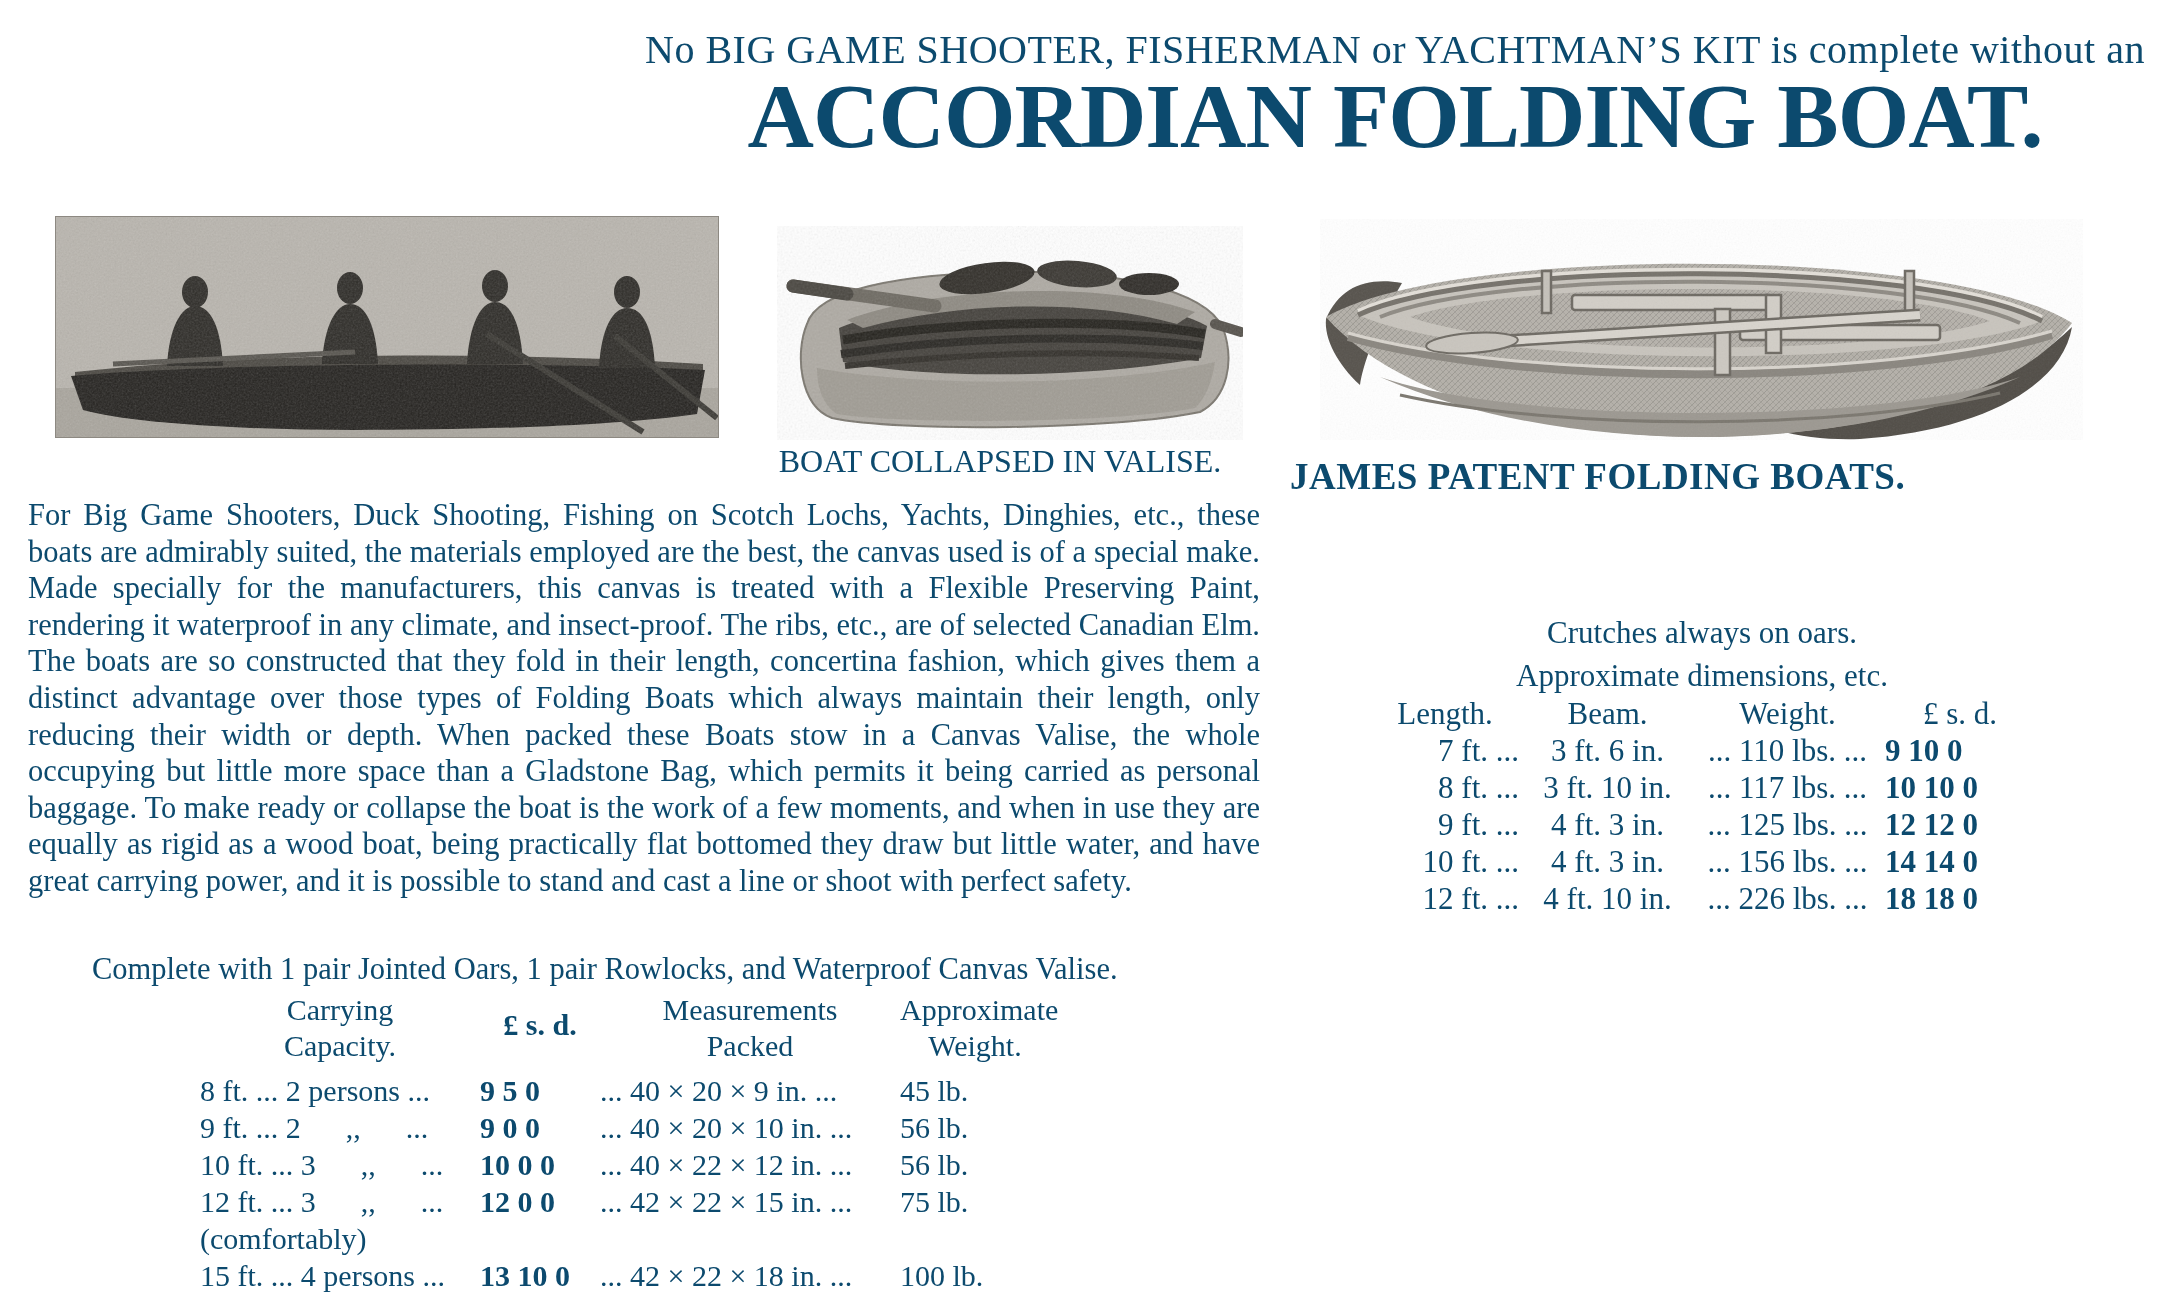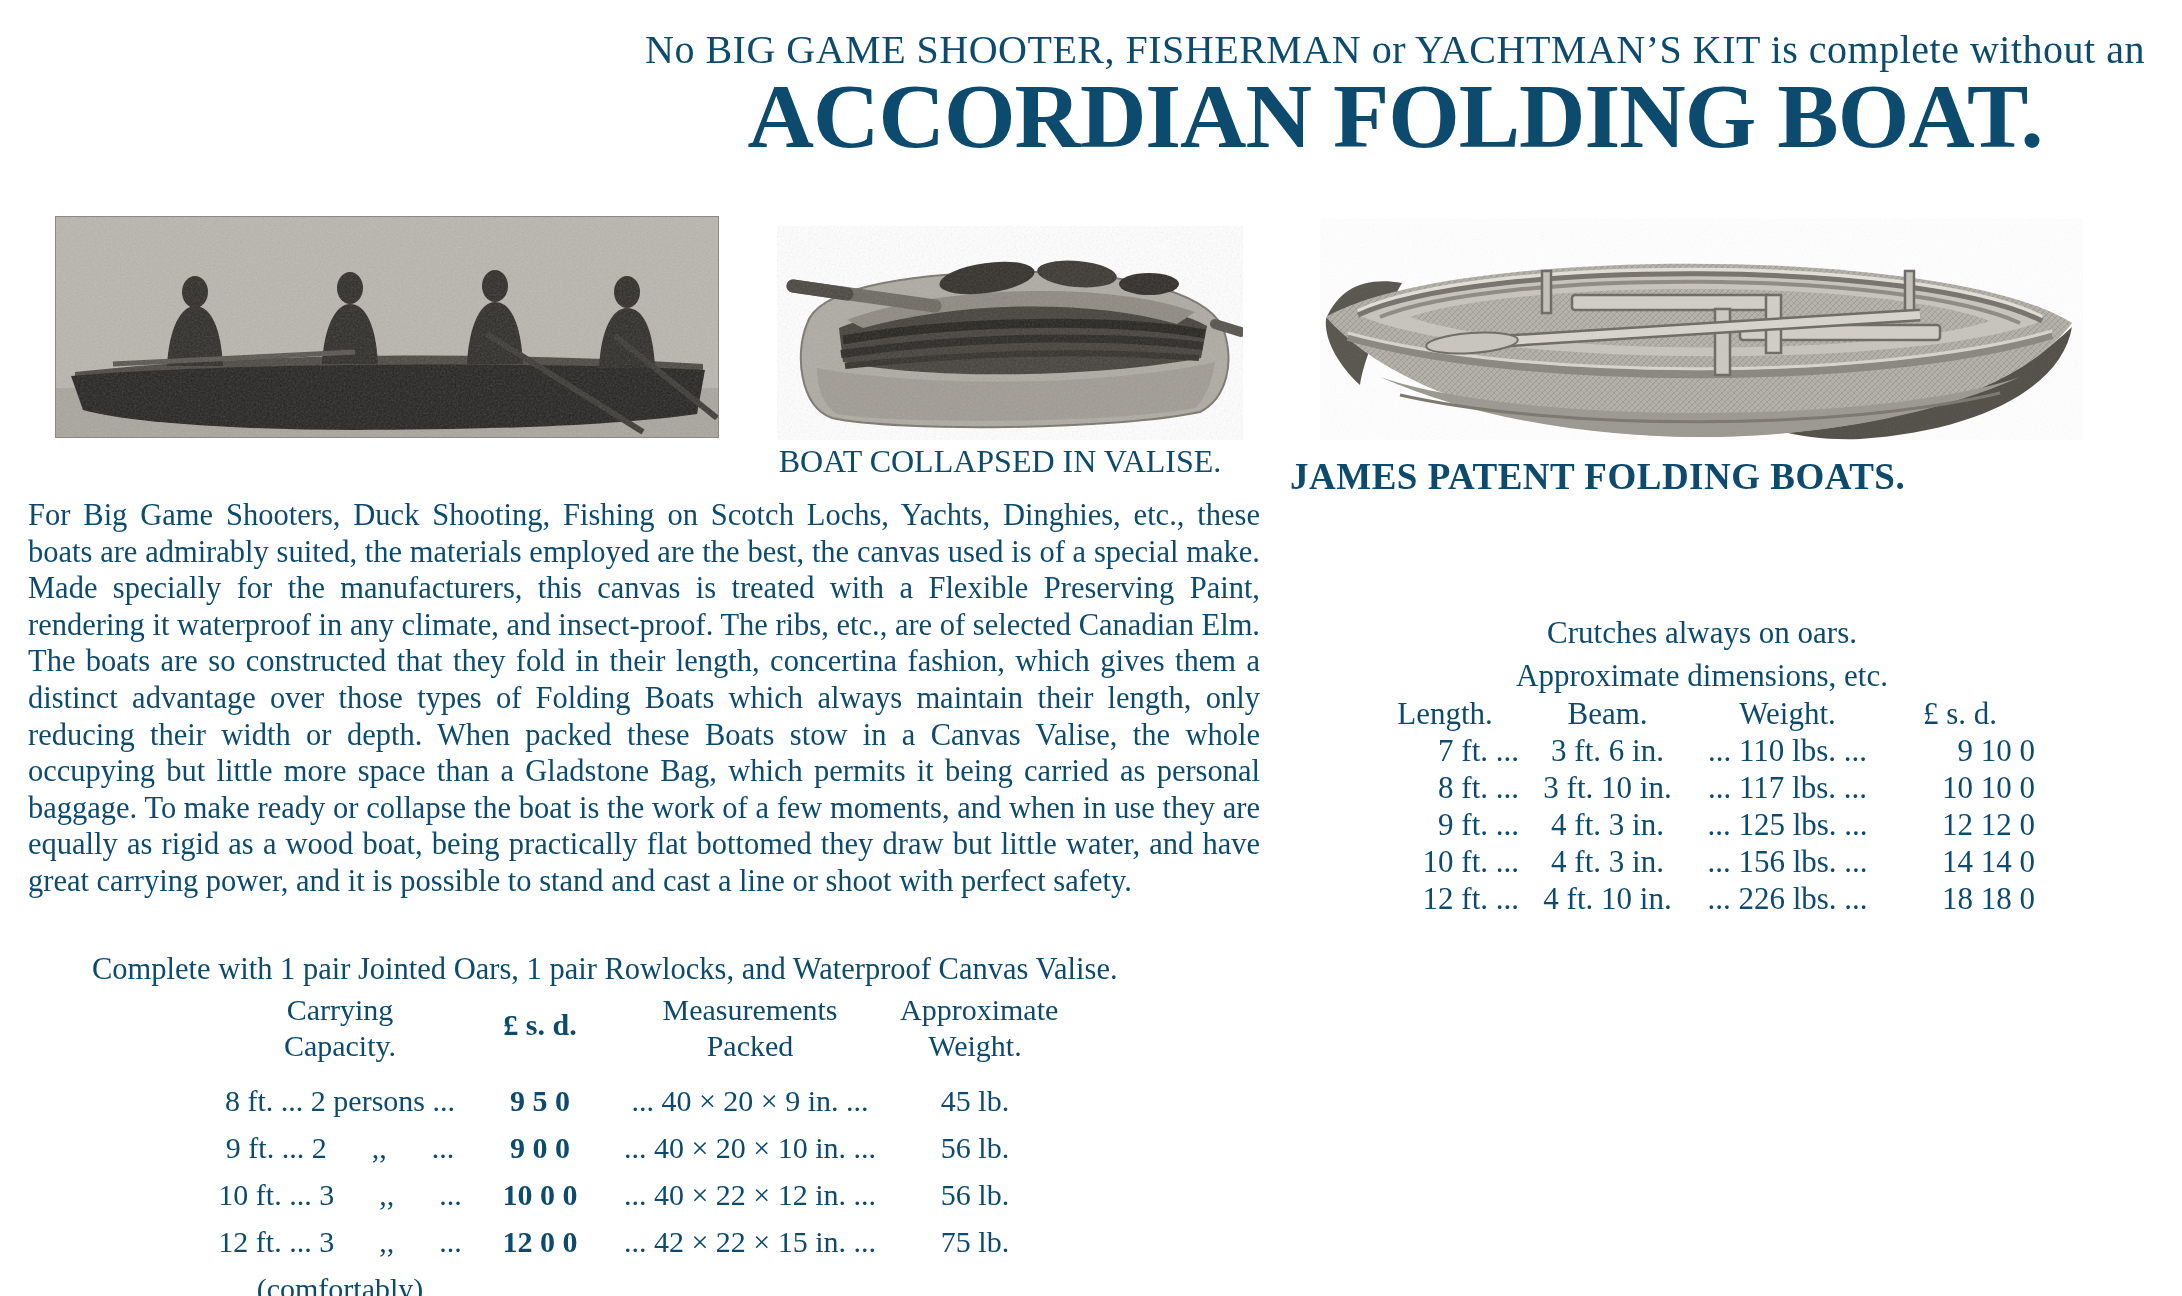--- a/index.html
+++ b/index.html
@@ -15,35 +15,35 @@
   .photo-valise{left:777px;top:226px;width:466px;height:214px;}
   .photo-engraving{left:1320px;top:219px;width:763px;height:221px;}
   .valise-caption{position:absolute;left:765px;top:443px;width:470px;text-align:center;font-size:32px;}
   .body-par{position:absolute;left:28px;top:497px;width:1232px;font-size:30.5px;
             line-height:36.6px;text-align:justify;}
   .complete-line{position:absolute;left:92px;top:952px;font-size:30.5px;}
   .ltable{position:absolute;left:200px;top:992px;display:grid;
           grid-template-columns:280px 120px 300px 150px;font-size:30px;}
   .lt-hd{white-space:pre-line;text-align:center;line-height:36px;padding-bottom:8px;}
   .lt-hd.price{font-weight:bold;align-self:center;padding-bottom:14px;}
-  .lt-cell{text-align:center;white-space:pre;line-height:37px;margin-top:10px;}
+  .lt-cell{white-space:pre;line-height:37px;}
   .lt-cell.price{font-weight:bold;}
   .james-heading{position:absolute;left:1290px;top:455px;width:830px;text-align:left;
                  font-size:37px;font-weight:bold;letter-spacing:0.5px;}
   .james-intro{position:absolute;left:1277px;top:500px;width:850px;text-align:center;
                font-size:31px;line-height:37px;}
   .crutches-line{position:absolute;left:1277px;top:615px;width:850px;text-align:center;font-size:31px;}
   .dims-title{position:absolute;left:1277px;top:658px;width:850px;text-align:center;font-size:31px;}
   .rtable{position:absolute;left:1365px;top:695px;display:grid;
           grid-template-columns:160px 165px 195px 150px;font-size:31px;line-height:37px;}
   .rt-hd{text-align:center;}
   .rt-len{text-align:right;white-space:pre;padding-right:6px;}
   .rt-beam{text-align:center;white-space:pre;}
   .rt-wt{text-align:center;white-space:pre;}
-  .rt-price{text-align:right;font-weight:normal;white-space:pre;}
+  .rt-price{text-align:left;font-weight:bold;white-space:pre;}
 </style>
 </head>
 <body>
 
 <div class="page">
 
   <div class="tagline">No BIG GAME SHOOTER, FISHERMAN or YACHTMAN’S KIT is complete without an</div>
   <div class="main-title">ACCORDIAN FOLDING BOAT.</div>
 
   <div class="photo photo-rowing">

